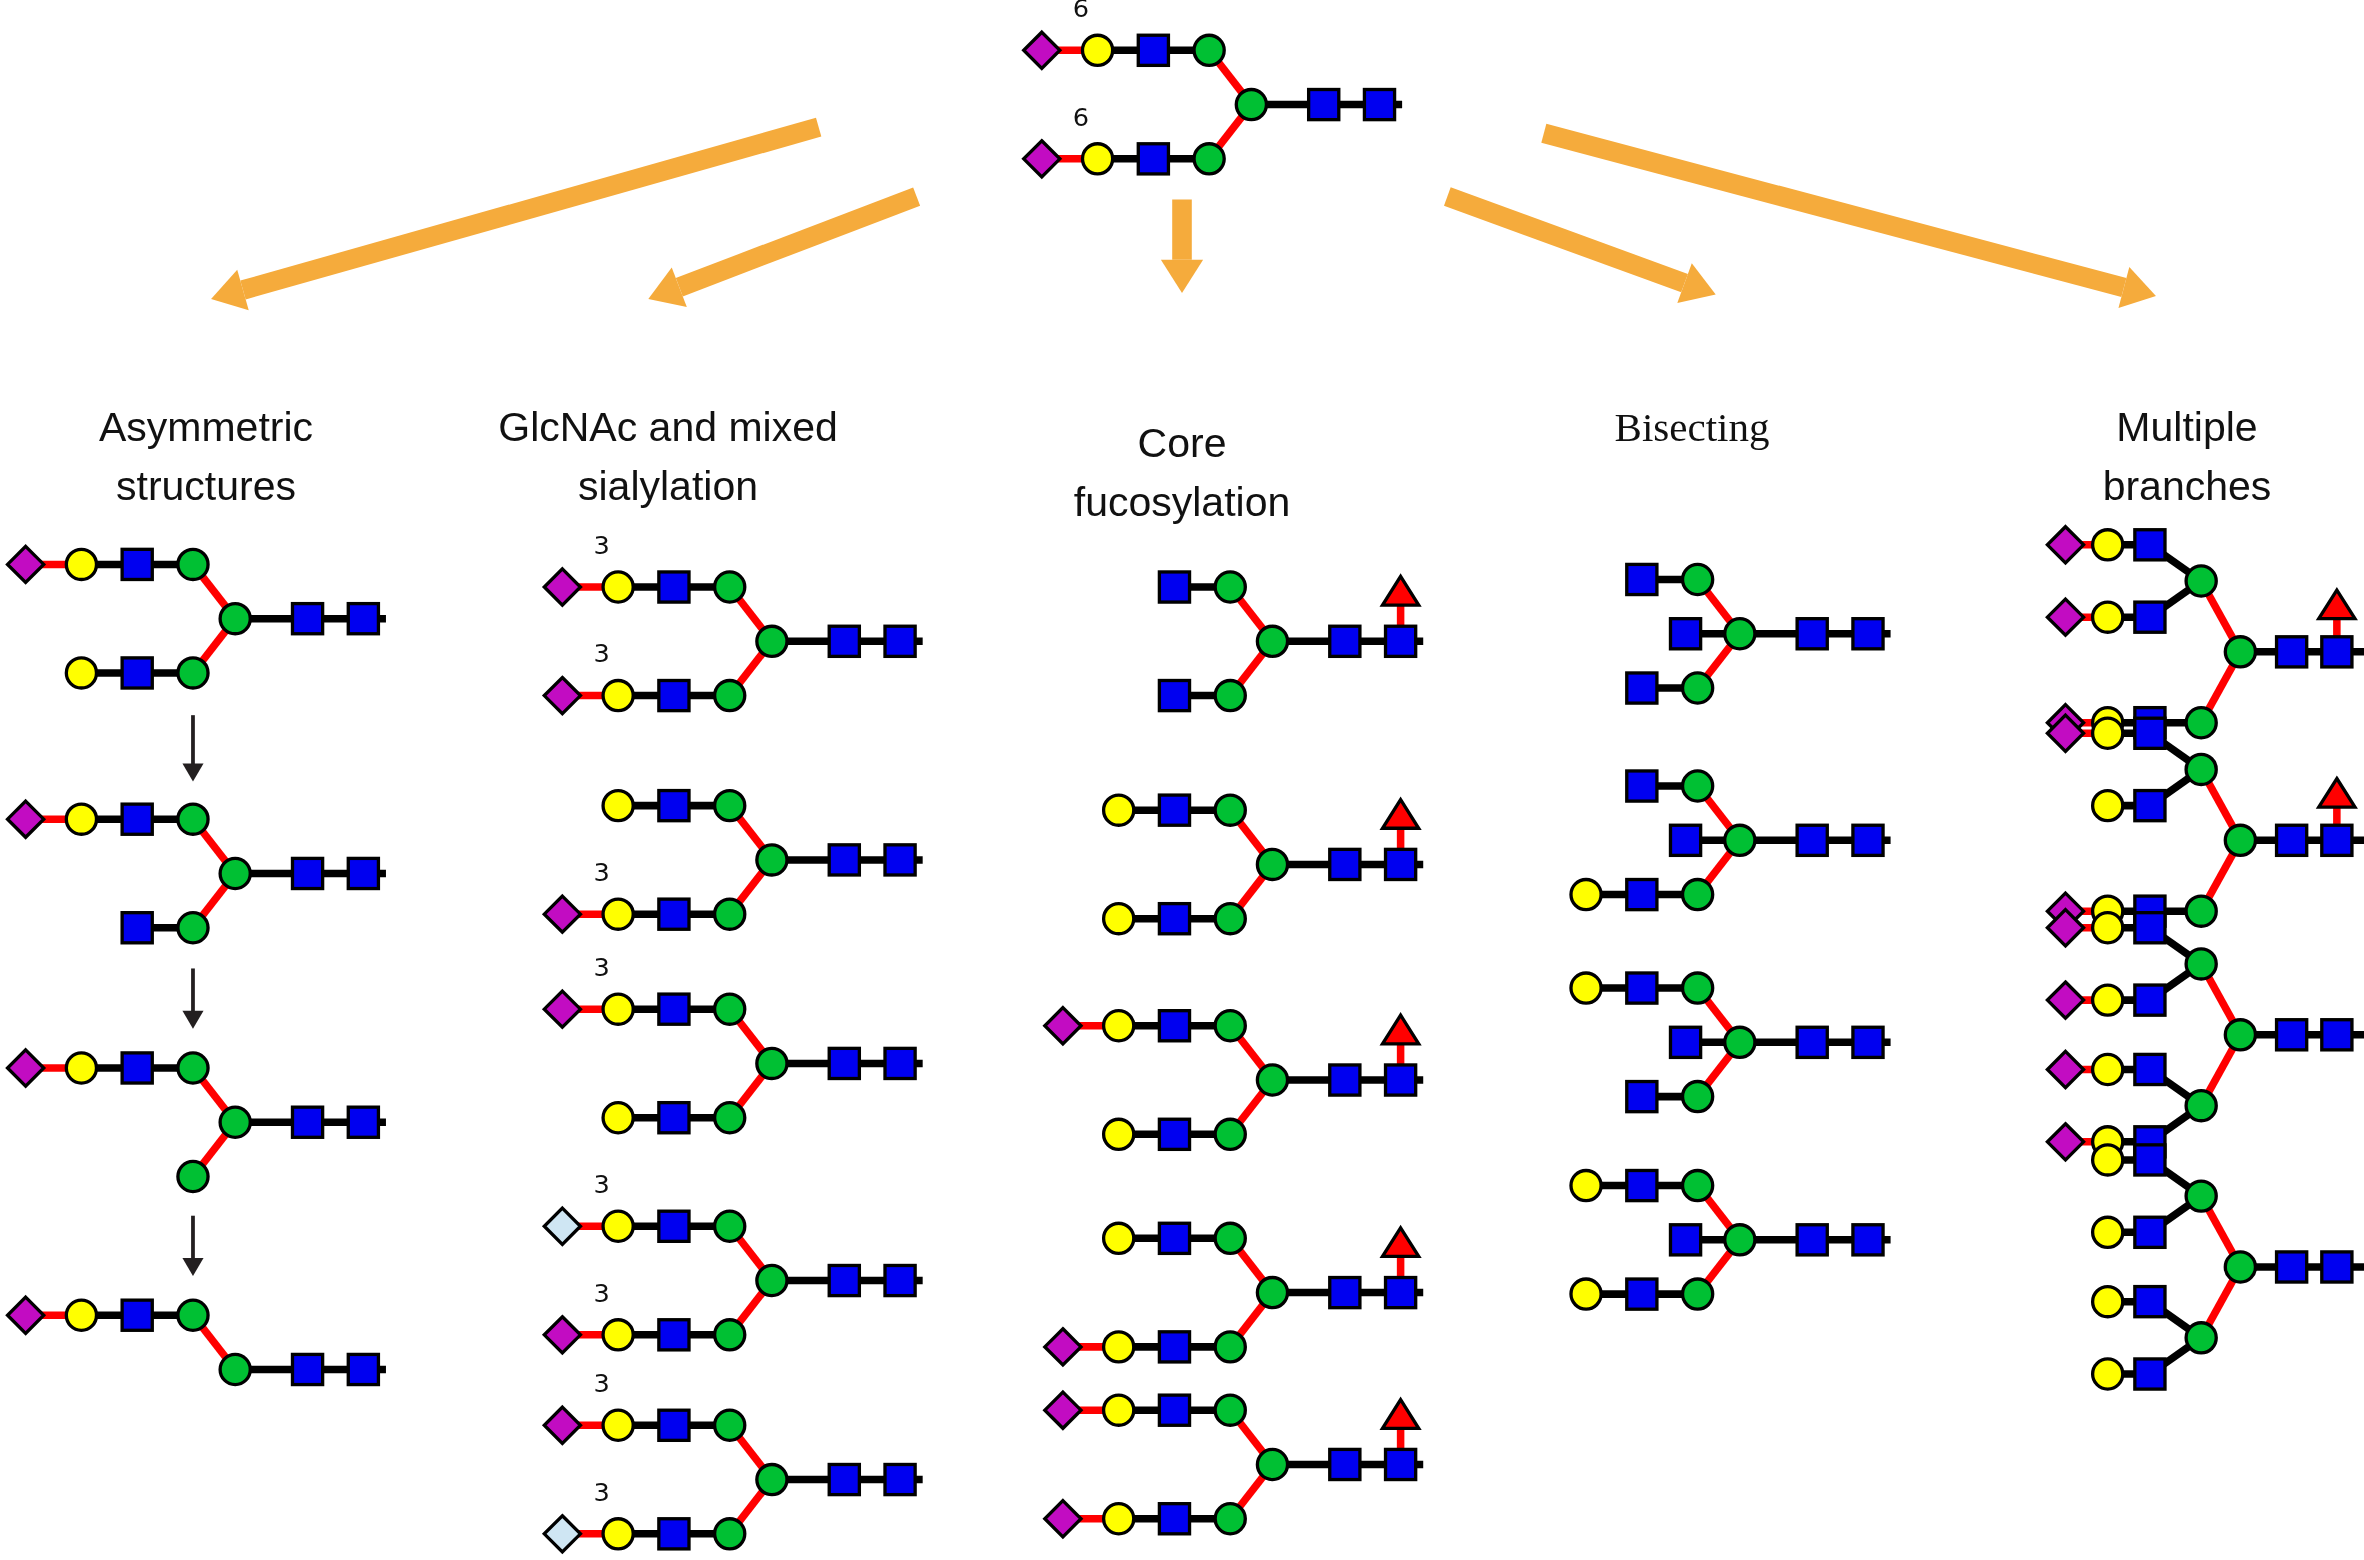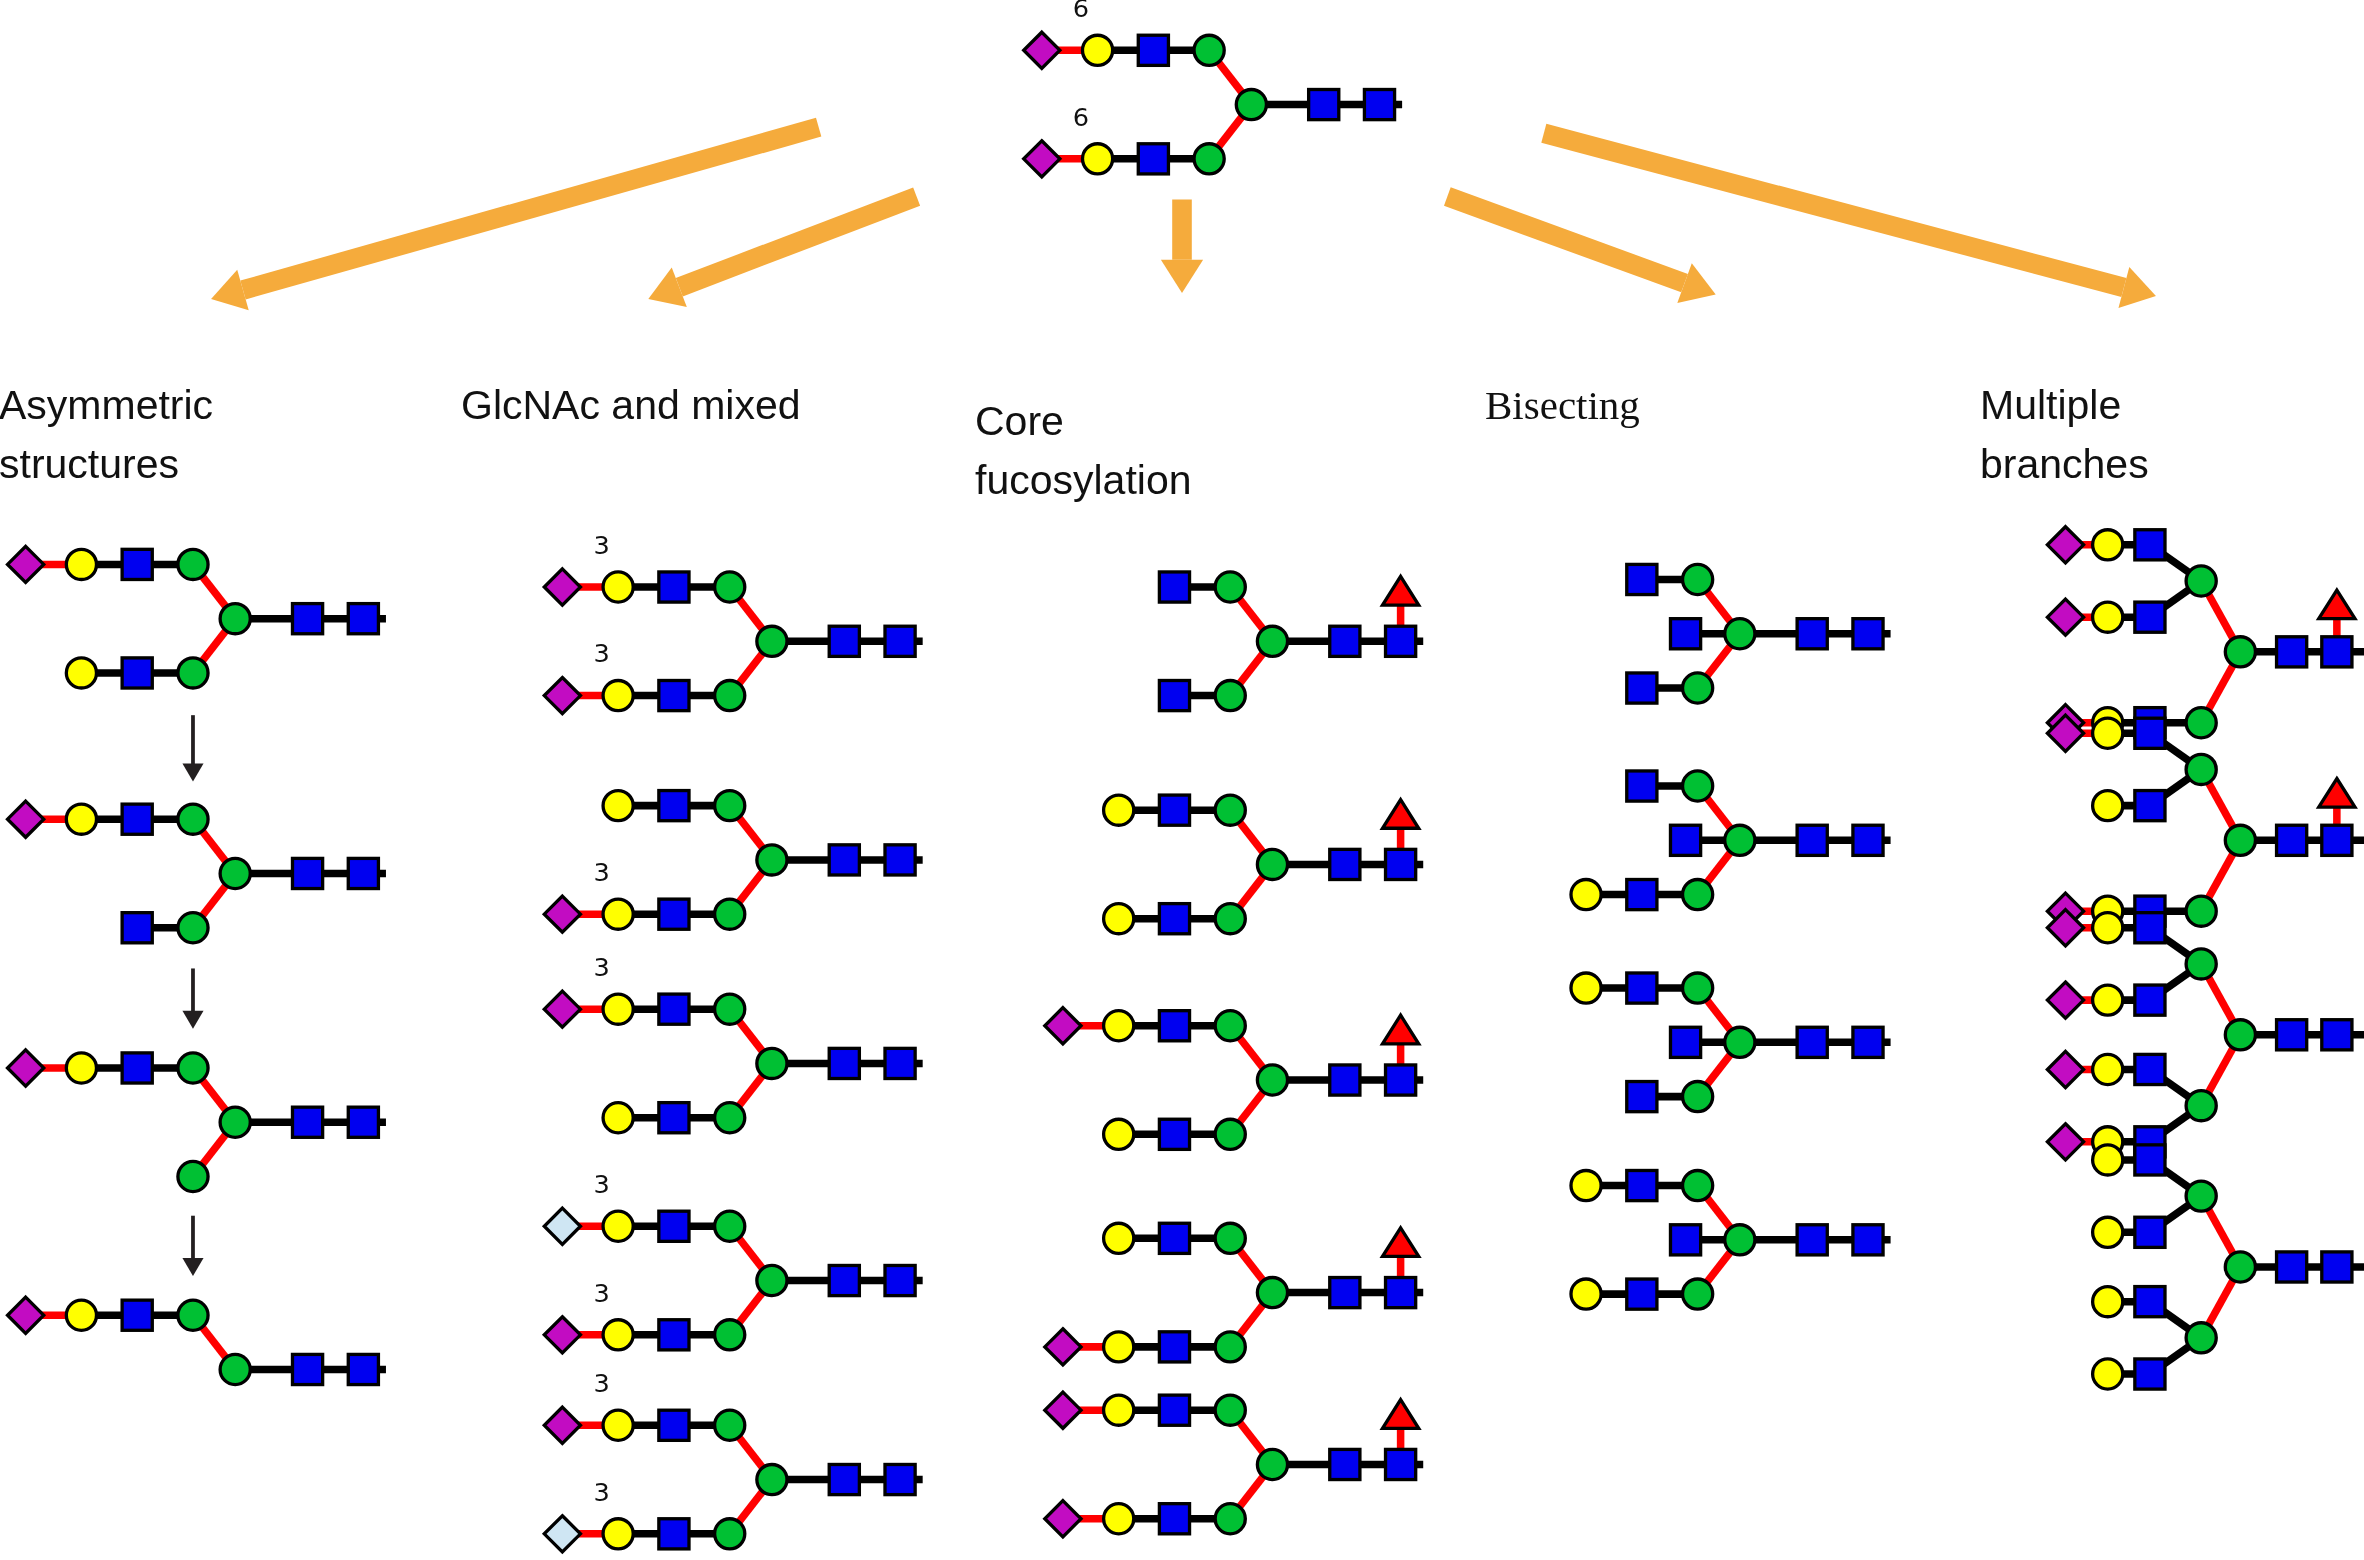--- a/index.html
+++ b/index.html
@@ -1,21 +1,22 @@
 <!DOCTYPE html>
 <html><head>
 <meta charset="utf-8">
 <style>
   html, body { margin: 0; padding: 0; background: #ffffff; }
   body { width: 2364px; height: 1560px; overflow: hidden; }
   #stage { position: absolute; left: 0; top: 0; width: 2364px; height: 1560px; }
   .col-label {
-    position: absolute; width: 414px; 
+    position: absolute; width: 414px; text-align: center;
     font-family: "Liberation Sans", sans-serif; font-size: 41px; line-height: 59px;
     color: #111111;
+    margin-top: 22px;
   }
   .col-label span { display: block; }
   svg text { font-family: "DejaVu Sans", sans-serif; }
 </style>
 </head>
 <body>
 
 <div id="stage">
   <svg id="diagram" width="2364" height="1560" viewBox="0 0 1568 1034" xmlns="http://www.w3.org/2000/svg">
       <g>
@@ -561,20 +562,21 @@
         </g>
       </g>
     </svg>
 
   <div class="col-label" style="left:-1px;top:376px;">
     <span>Asymmetric</span>
     <span>structures</span>
   </div>
   <div class="col-label" style="left:461px;top:376px;">
     <span>GlcNAc and mixed</span>
+    <span>sialylation</span>
   </div>
   <div class="col-label" style="left:975px;top:392px;">
     <span>Core</span>
     <span>fucosylation</span>
   </div>
   <div class="col-label" style="left:1485px;top:376px;font-family:Liberation Serif, serif;">
     <span>Bisecting</span>
   </div>
   <div class="col-label" style="left:1980px;top:376px;">
     <span>Multiple</span>

